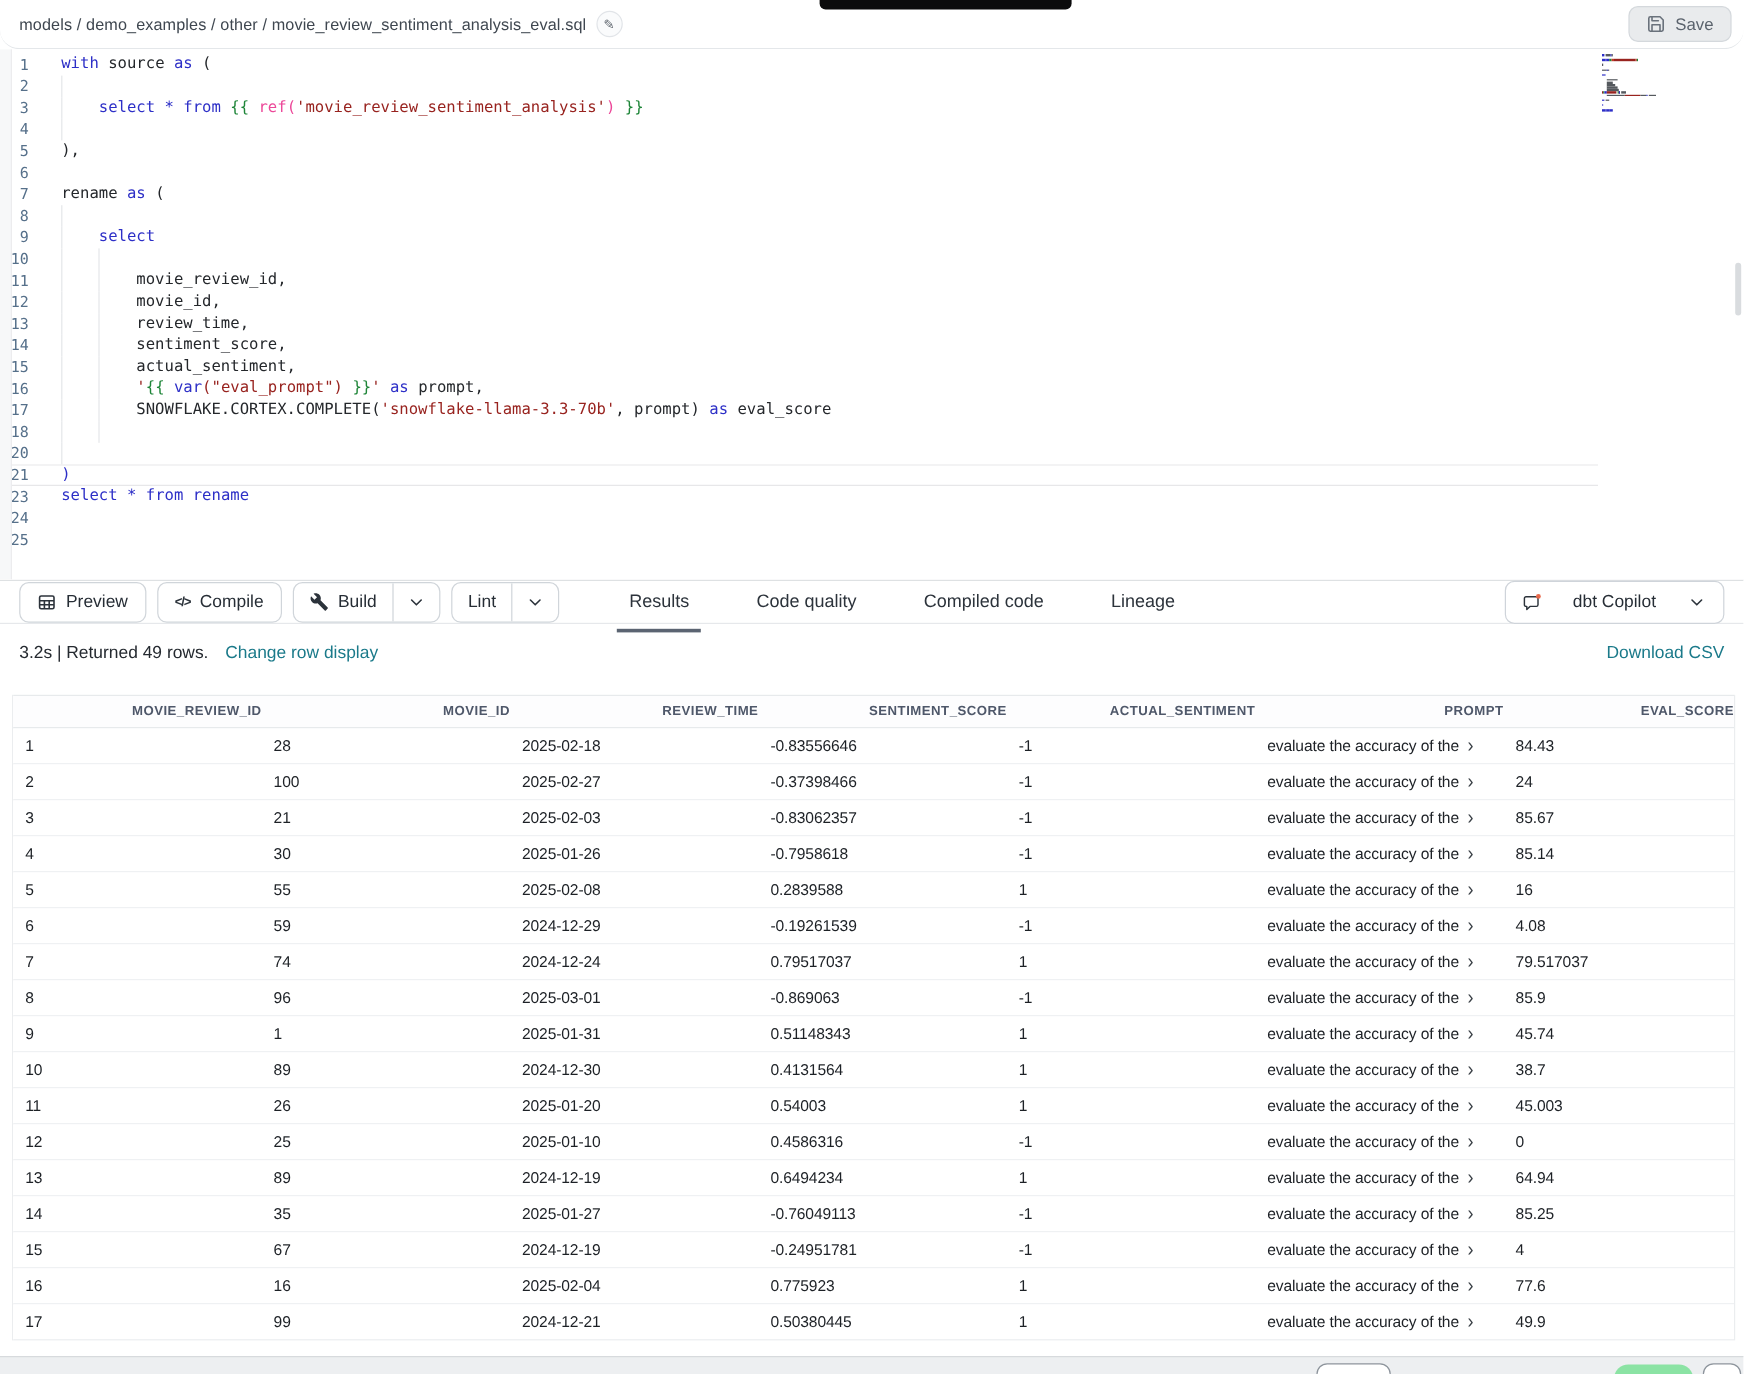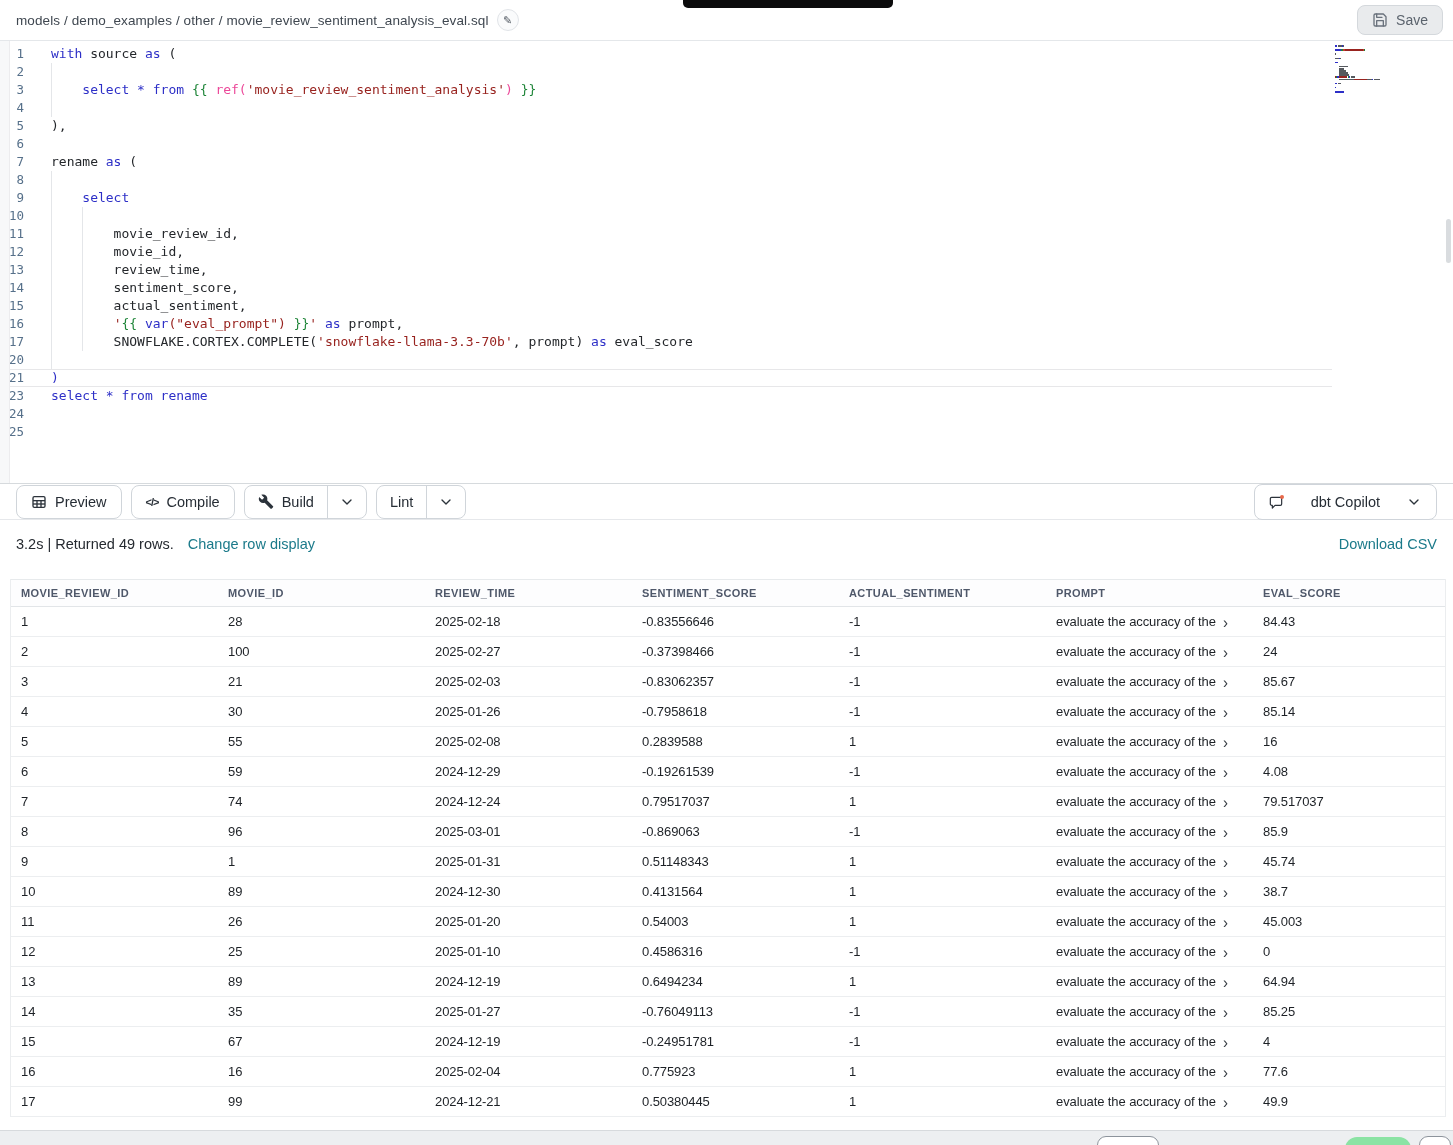--- a/index.html
+++ b/index.html
@@ -2,21 +2,21 @@
 <html><head>
 <meta charset="utf-8">
 <style>
   * { margin:0; padding:0; box-sizing:border-box; }
   html,body { width:1453px; height:1145px; overflow:hidden; background:#fff;
               font-family:"Liberation Sans", sans-serif; color:#24272b; }
   .app { position:relative; width:1453px; height:1145px; }
 
   
   .topbar { height:41px; background:#fff; border-bottom:1px solid #e4e7ea;
-            display:flex; align-items:center; padding:0 10px 0 16px; position:relative; }
+            display:flex; align-items:center; padding:0 10px 0 16px; position:relative;border-radius:16px; }
   .crumb { font-size:13.5px; color:#3f4750; letter-spacing:.1px; }
   .copilot-badge { width:22px; height:22px; border:1px solid #e1e4e8; border-radius:50%;
             margin-left:8px; display:flex; align-items:center; justify-content:center;
             color:#565d66; font-size:11px; background:#fafbfc; }
   .save-btn { margin-left:auto; display:flex; align-items:center; gap:8px;
             background:#e9ebed; border:1px solid #d4d8dc; border-radius:8px;
             padding:6px 14px; font-size:14px; color:#5b636d; cursor:pointer; }
   .save-btn svg { stroke:#6a727c; }
   .dark-notch { position:absolute; left:683px; top:0; width:210px; height:8px;
             background:#0b0b0c; border-radius:0 0 5px 5px; z-index:5; }
@@ -77,21 +77,21 @@
             font-size:14.5px; color:#252a30; background:#fff; }
   .status-link { margin-left:14px; cursor:pointer; }
   .dl-link { margin-left:auto; cursor:pointer; }
 
   
   .tablewrap { margin:12px 0 0 10px; width:1436px; border-left:1px solid #ebedef;
             border-right:1px solid #ebedef; }
   .tgrid { display:grid; grid-template-columns:207px 207px 207px 207px 207px 207px 1fr;
             align-items:center; }
   .thead { height:28px; border-top:1px solid #e7eaec; border-bottom:1px solid #e2e5e8;
-            background:#fdfdfe; }
+            background:#fdfdfe;text-align:right; }
   .th { font-size:11px; font-weight:bold; color:#4f586a; letter-spacing:.4px;
             padding-left:10px; white-space:nowrap; cursor:pointer; }
   .trow { height:30px; border-bottom:1px solid #eceef0; background:#fff; }
   .td { font-size:13px; color:#1d2126; padding-left:10px; white-space:nowrap;
             letter-spacing:-.1px; }
   .td.prompt { display:flex; align-items:center; }
   .prompt-text { display:inline-block; max-width:162px; overflow:hidden; white-space:nowrap; }
   .chev { margin-left:5px; font-size:15px; line-height:1; color:#3a4046; cursor:pointer;
             transform:scaleY(1.15); }
 
@@ -135,20 +135,21 @@
         <div class="cl"><span class="ln">8</span><span class="code"><i class="guide g0"></i></span></div>
         <div class="cl"><span class="ln">9</span><span class="code"><i class="guide g0"></i><span class="c-pl">    </span><span class="c-kw">select</span></span></div>
         <div class="cl"><span class="ln">10</span><span class="code"><i class="guide g0"></i><i class="guide g1"></i></span></div>
         <div class="cl"><span class="ln">11</span><span class="code"><i class="guide g0"></i><i class="guide g1"></i><span class="c-pl">        movie_review_id,</span></span></div>
         <div class="cl"><span class="ln">12</span><span class="code"><i class="guide g0"></i><i class="guide g1"></i><span class="c-pl">        movie_id,</span></span></div>
         <div class="cl"><span class="ln">13</span><span class="code"><i class="guide g0"></i><i class="guide g1"></i><span class="c-pl">        review_time,</span></span></div>
         <div class="cl"><span class="ln">14</span><span class="code"><i class="guide g0"></i><i class="guide g1"></i><span class="c-pl">        sentiment_score,</span></span></div>
         <div class="cl"><span class="ln">15</span><span class="code"><i class="guide g0"></i><i class="guide g1"></i><span class="c-pl">        actual_sentiment,</span></span></div>
         <div class="cl"><span class="ln">16</span><span class="code"><i class="guide g0"></i><i class="guide g1"></i><span class="c-pl">        </span><span class="c-str">'</span><span class="c-jinja">{{ </span><span class="c-kw">var</span><span class="c-str">("eval_prompt")</span><span class="c-jinja"> }}</span><span class="c-str">'</span><span class="c-pl"> </span><span class="c-kw">as</span><span class="c-pl"> prompt,</span></span></div>
         <div class="cl"><span class="ln">17</span><span class="code"><i class="guide g0"></i><i class="guide g1"></i><span class="c-pl">        SNOWFLAKE.CORTEX.COMPLETE(</span><span class="c-str">'snowflake-llama-3.3-70b'</span><span class="c-pl">, prompt)</span><span class="c-pl"> </span><span class="c-kw">as</span><span class="c-pl"> eval_score</span></span></div>
+        <div class="cl"><span class="ln">18</span><span class="code"><i class="guide g0"></i><i class="guide g1"></i></span></div>
         <div class="cl"><span class="ln">20</span><span class="code"><i class="guide g0"></i></span></div>
         <div class="cl cur"><span class="ln">21</span><span class="code"><span class="c-kw">)</span></span></div>
         <div class="cl"><span class="ln">23</span><span class="code"><span class="c-kw">select</span><span class="c-pl"> </span><span class="c-kw">*</span><span class="c-pl"> </span><span class="c-kw">from</span><span class="c-pl"> </span><span class="c-kw">rename</span></span></div>
         <div class="cl"><span class="ln">24</span><span class="code"></span></div>
         <div class="cl"><span class="ln">25</span><span class="code"></span></div>
       </div>
     <div class="minimap" id="minimap">
         <div class="m-line"><span class="m-bar m-kw" style="margin-left: 0px; width: 2.2px;"></span><span class="m-bar m-pl" style="margin-left: 0.55px; width: 3.85px;"></span><span class="m-bar m-kw" style="margin-left: 0px; width: 1.1px;"></span><span class="m-bar m-pl" style="margin-left: 0.55px; width: 0.55px;"></span></div>
         <div class="m-line"></div>
         <div class="m-line"><span class="m-bar m-kw" style="margin-left: 0px; width: 3.3px;"></span><span class="m-bar m-kw" style="margin-left: 0px; width: 0.55px;"></span><span class="m-bar m-kw" style="margin-left: 0px; width: 2.2px;"></span><span class="m-bar m-jinja" style="margin-left: 0px; width: 1.65px;"></span><span class="m-bar m-fn" style="margin-left: 0px; width: 2.2px;"></span><span class="m-bar m-str" style="margin-left: 0px; width: 18.15px;"></span><span class="m-bar m-fn" style="margin-left: 0px; width: 0.55px;"></span><span class="m-bar m-jinja" style="margin-left: 0.55px; width: 1.1px;"></span></div>
@@ -210,20 +211,26 @@
       <div class="main">
         <span>Lint</span>
       </div>
       <div class="caret">
         <svg class="icon16" viewBox="0 0 24 24" fill="none" stroke="#2c333b" stroke-width="2" stroke-linecap="round" stroke-linejoin="round">
             <polyline points="6 9 12 15 18 9"></polyline>
           </svg>
       </div>
     </div>
 
+    <nav class="tabs" id="tabs">
+        <button class="tab active">Results</button>
+        <button class="tab">Code quality</button>
+        <button class="tab">Compiled code</button>
+        <button class="tab">Lineage</button>
+      </nav>
 
     <button class="copilot-btn">
       <svg class="icon16" viewBox="0 0 24 24" fill="none">
         <path d="M4 5h13a2 2 0 0 1 2 2v8a2 2 0 0 1-2 2H9l-4 4v-4H4a2 2 0 0 1-2-2V7a2 2 0 0 1 2-2z" stroke="#2c333b" stroke-width="1.8" stroke-linejoin="round"></path>
         <circle cx="19.5" cy="4.5" r="3" fill="#e8684a"></circle>
       </svg>
       <span>dbt Copilot</span>
       <svg class="icon16" viewBox="0 0 24 24" fill="none" stroke="#2c333b" stroke-width="2" stroke-linecap="round" stroke-linejoin="round">
           <polyline points="6 9 12 15 18 9"></polyline>
         </svg>

